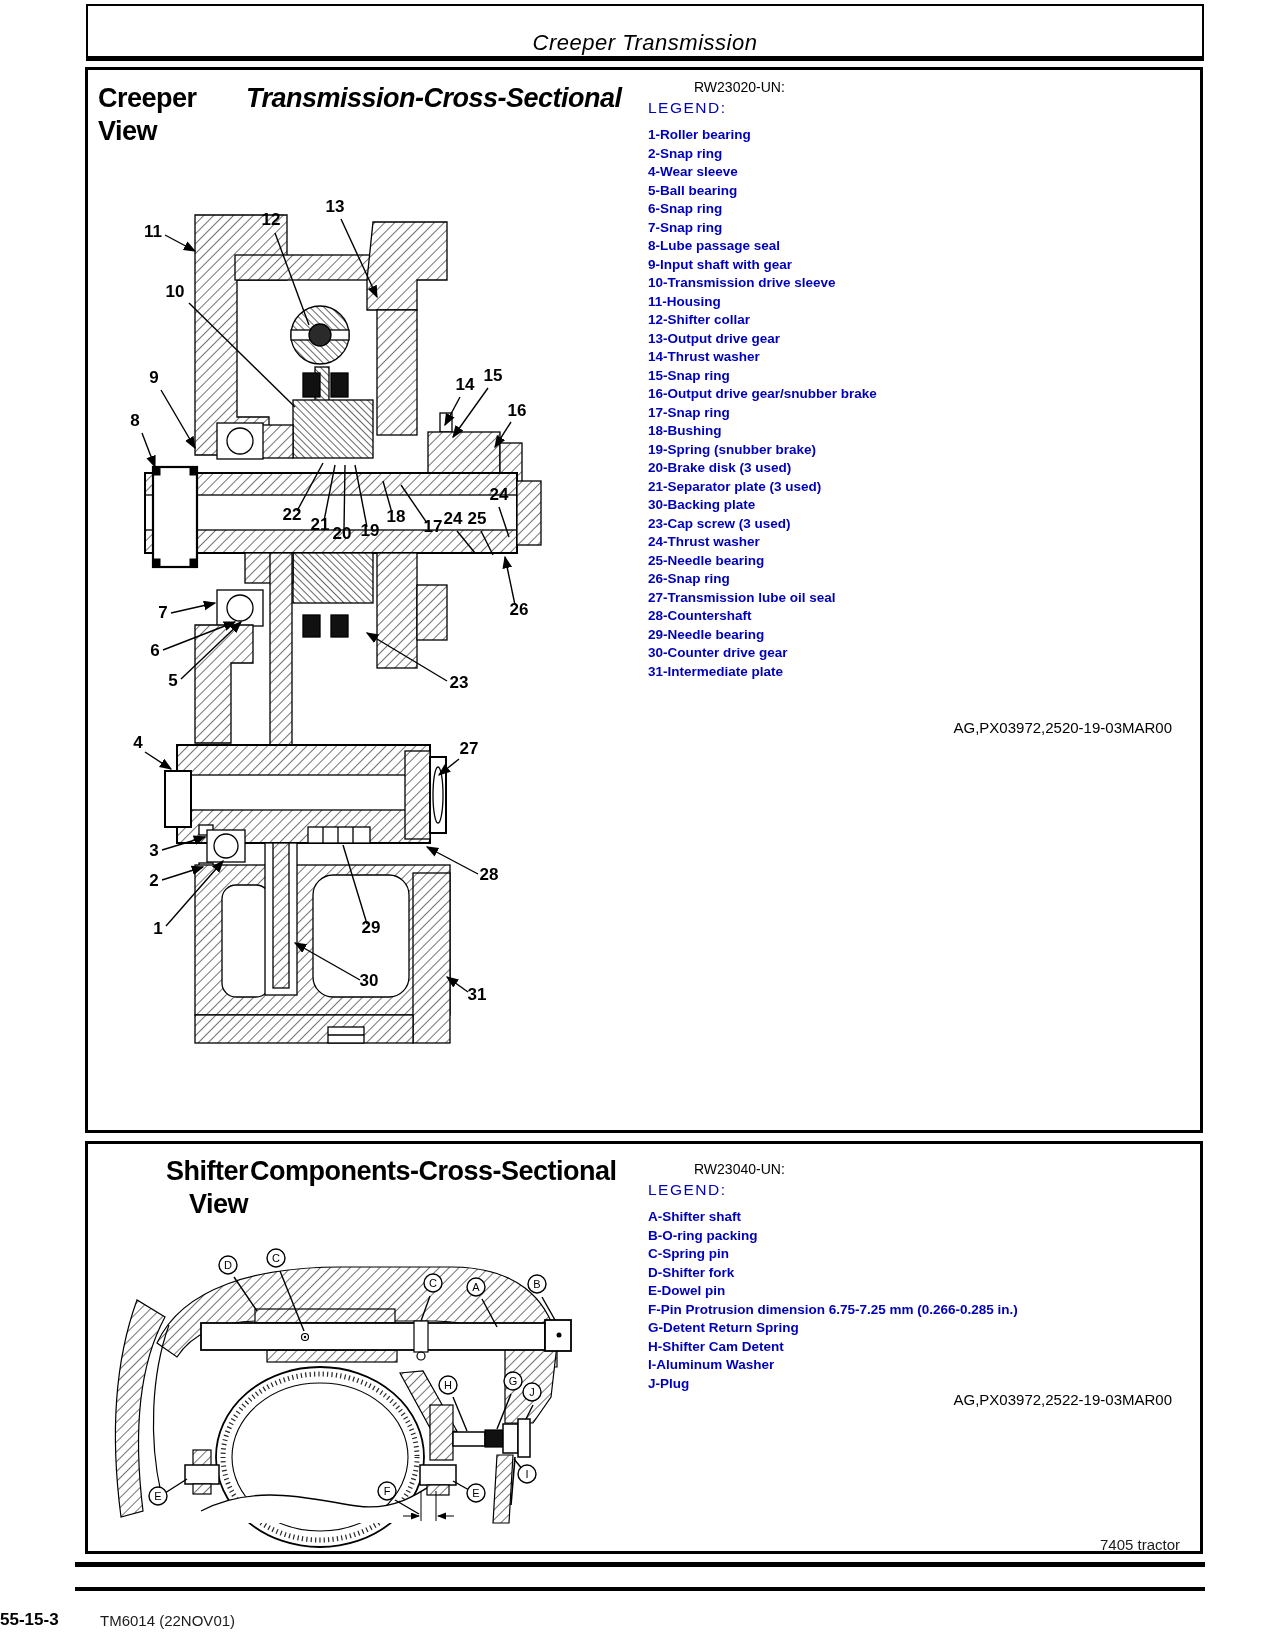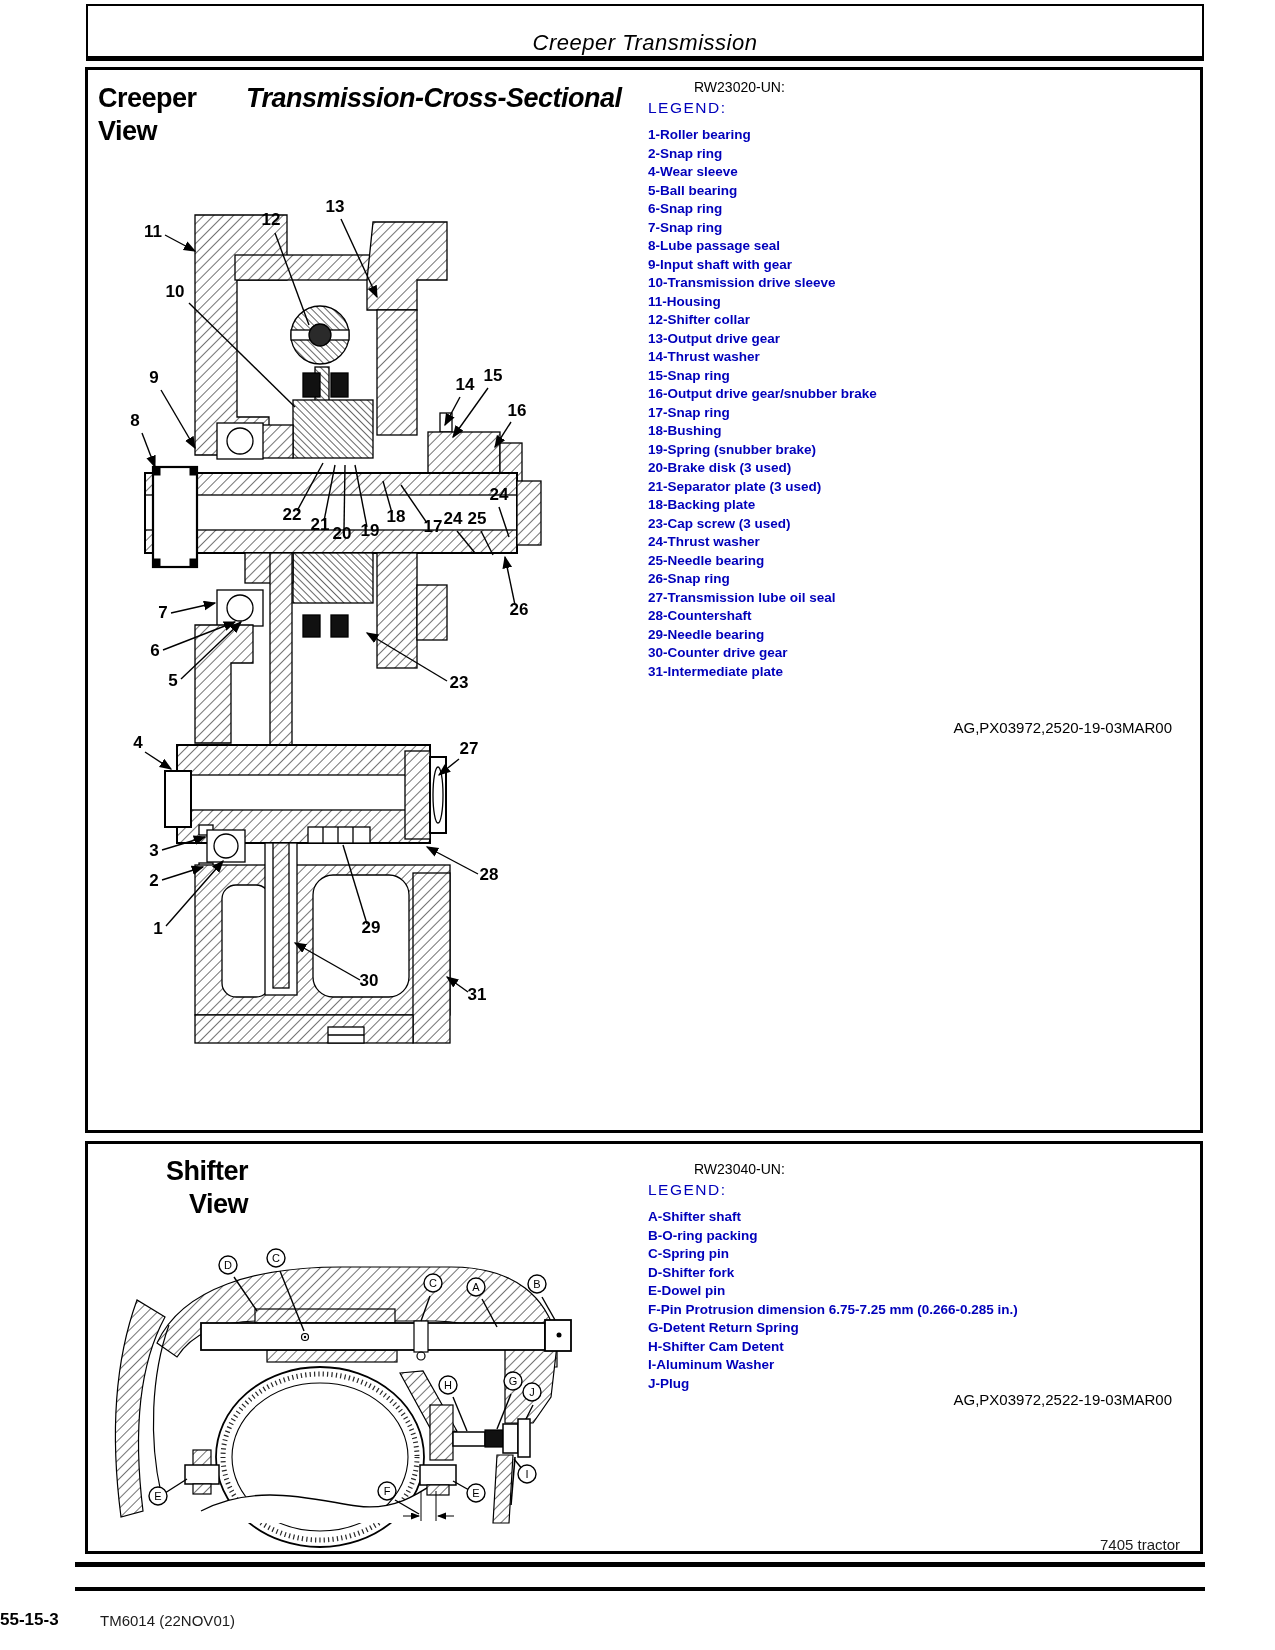--- a/index.html
+++ b/index.html
@@ -81,21 +81,21 @@
         <div class="legend-item">12-Shifter collar</div>
         <div class="legend-item">13-Output drive gear</div>
         <div class="legend-item">14-Thrust washer</div>
         <div class="legend-item">15-Snap ring</div>
         <div class="legend-item">16-Output drive gear/snubber brake</div>
         <div class="legend-item">17-Snap ring</div>
         <div class="legend-item">18-Bushing</div>
         <div class="legend-item">19-Spring (snubber brake)</div>
         <div class="legend-item">20-Brake disk (3 used)</div>
         <div class="legend-item">21-Separator plate (3 used)</div>
-        <div class="legend-item">18-Backing plate</div>
+        <div class="legend-item">30-Backing plate</div>
         <div class="legend-item">23-Cap screw (3 used)</div>
         <div class="legend-item">24-Thrust washer</div>
         <div class="legend-item">25-Needle bearing</div>
         <div class="legend-item">26-Snap ring</div>
         <div class="legend-item">27-Transmission lube oil seal</div>
         <div class="legend-item">28-Countershaft</div>
         <div class="legend-item">29-Needle bearing</div>
         <div class="legend-item">30-Counter drive gear</div>
         <div class="legend-item">31-Intermediate plate</div>
       </div>
@@ -270,20 +270,21 @@
       <text x="274" y="801" text-anchor="middle" class="colab">30</text>
       <line x1="373" y1="807" x2="352" y2="792" class="lead" marker-end="url(#arr1)"></line>
       <text x="382" y="815" text-anchor="middle" class="colab">31</text>
     </svg>
 
   <div class="abs box2"></div>
   <div class="abs sec-title t2l">
     <span>Shifter</span><br>
     <span>View</span>
   </div>
+  <div class="abs sec-title t2m">Components-Cross-Sectional</div>
 
   <div class="abs legend lg2">
     <div class="fig-id">RW23040-UN:</div>
     <div class="legend-title">LEGEND:</div>
     <div class="legend-items">
         <div class="legend-item">A-Shifter shaft</div>
         <div class="legend-item">B-O-ring packing</div>
         <div class="legend-item">C-Spring pin</div>
         <div class="legend-item">D-Shifter fork</div>
         <div class="legend-item">E-Dowel pin</div>

